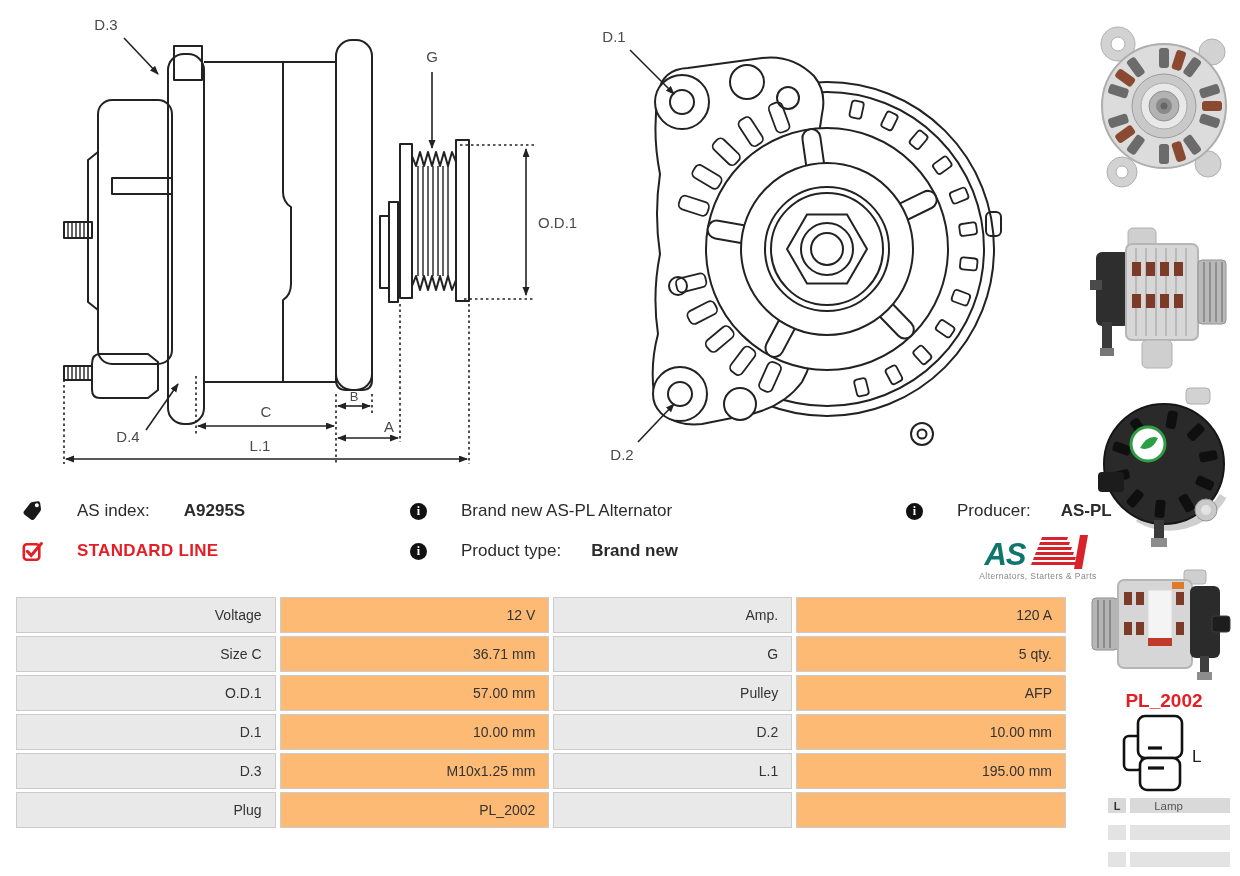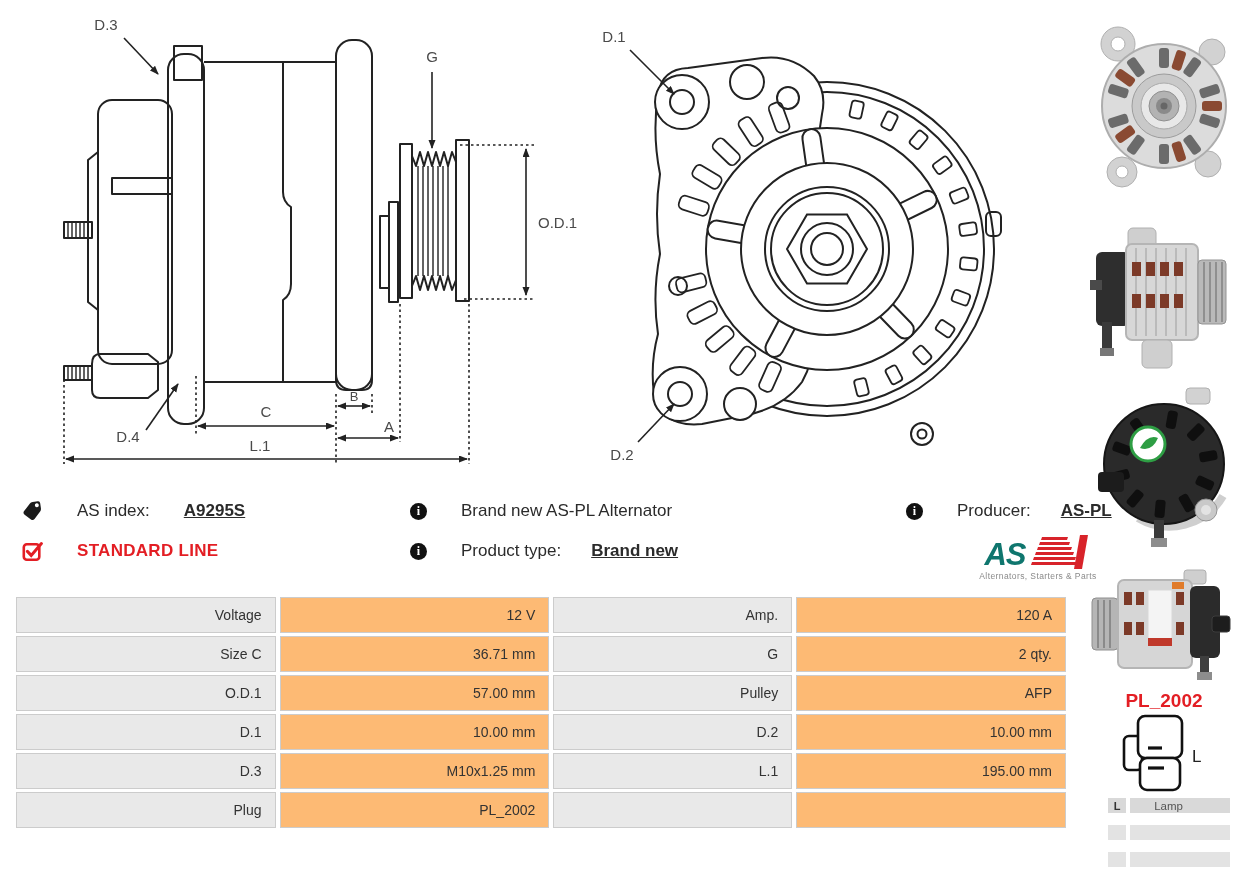--- a/index.html
+++ b/index.html
@@ -10,21 +10,21 @@
   
   svg text{font-family:"Liberation Sans",sans-serif;}
   .dimtxt{font-size:15px;fill:#4a4a4a;}
   .dimtxt-sm{font-size:13px;fill:#4a4a4a;}
 
   
   .info-area{position:absolute;left:22px;top:499px;width:1050px;height:92px;font-size:17px;color:#2b2b2b;}
   .info-col{position:absolute;top:0;}
   .iline{display:flex;align-items:center;height:24px;margin-bottom:16px;white-space:nowrap;gap:24px;}
   .iline .txt{margin-left:10px;}
-  .b{font-weight:bold;text-decoration:underline;}
+  .b{font-weight:bold;}
   .std-line{color:#e31e24;font-weight:bold;letter-spacing:.3px;}
   .icn-info{display:inline-flex;align-items:center;justify-content:center;width:17px;height:17px;border-radius:50%;
             background:#111;color:#fff;font-weight:bold;font-size:12px;font-family:"Liberation Serif",serif;flex:0 0 17px;}
   .logo-wrap{position:absolute;left:42px;top:36px;width:180px;text-align:center;}
   .as-logo-row{display:flex;align-items:flex-end;justify-content:center;height:34px;}
   .as-text{color:#0f766e;font-weight:bold;font-style:italic;font-size:31px;line-height:28px;letter-spacing:-1px;}
   .logo-tagline{font-size:8.5px;color:#8a8a8a;letter-spacing:.4px;margin-top:2px;}
 
   
   table.spec{position:absolute;left:12px;top:594px;width:1058px;border-collapse:separate;border-spacing:4px 3px;
@@ -276,21 +276,21 @@
       <tr>
         <td class="lc">Voltage</td>
         <td class="vc">12 V</td>
         <td class="lc">Amp.</td>
         <td class="vc">120 A</td>
       </tr>
       <tr>
         <td class="lc">Size C</td>
         <td class="vc">36.71 mm</td>
         <td class="lc">G</td>
-        <td class="vc">2 qty.</td>
+        <td class="vc">5 qty.</td>
       </tr>
       <tr>
         <td class="lc">O.D.1</td>
         <td class="vc">57.00 mm</td>
         <td class="lc">Pulley</td>
         <td class="vc">AFP</td>
       </tr>
       <tr>
         <td class="lc">D.1</td>
         <td class="vc">10.00 mm</td>

